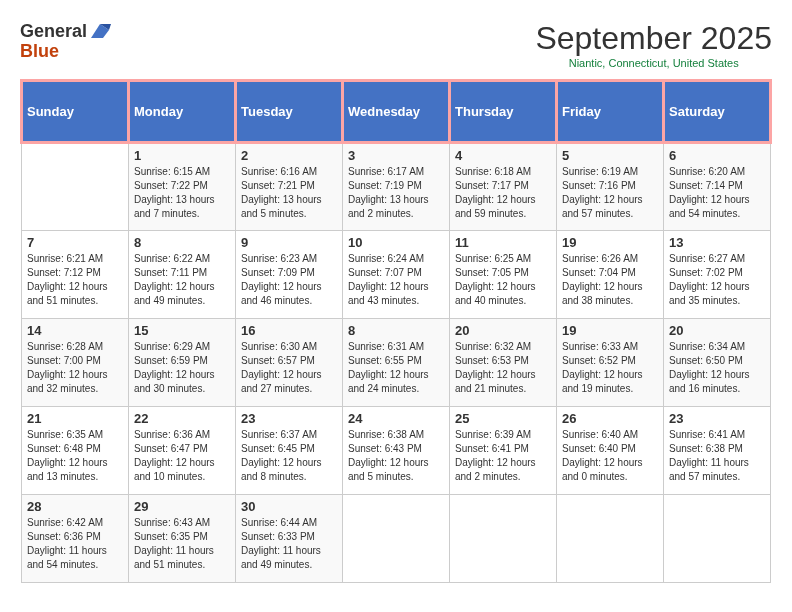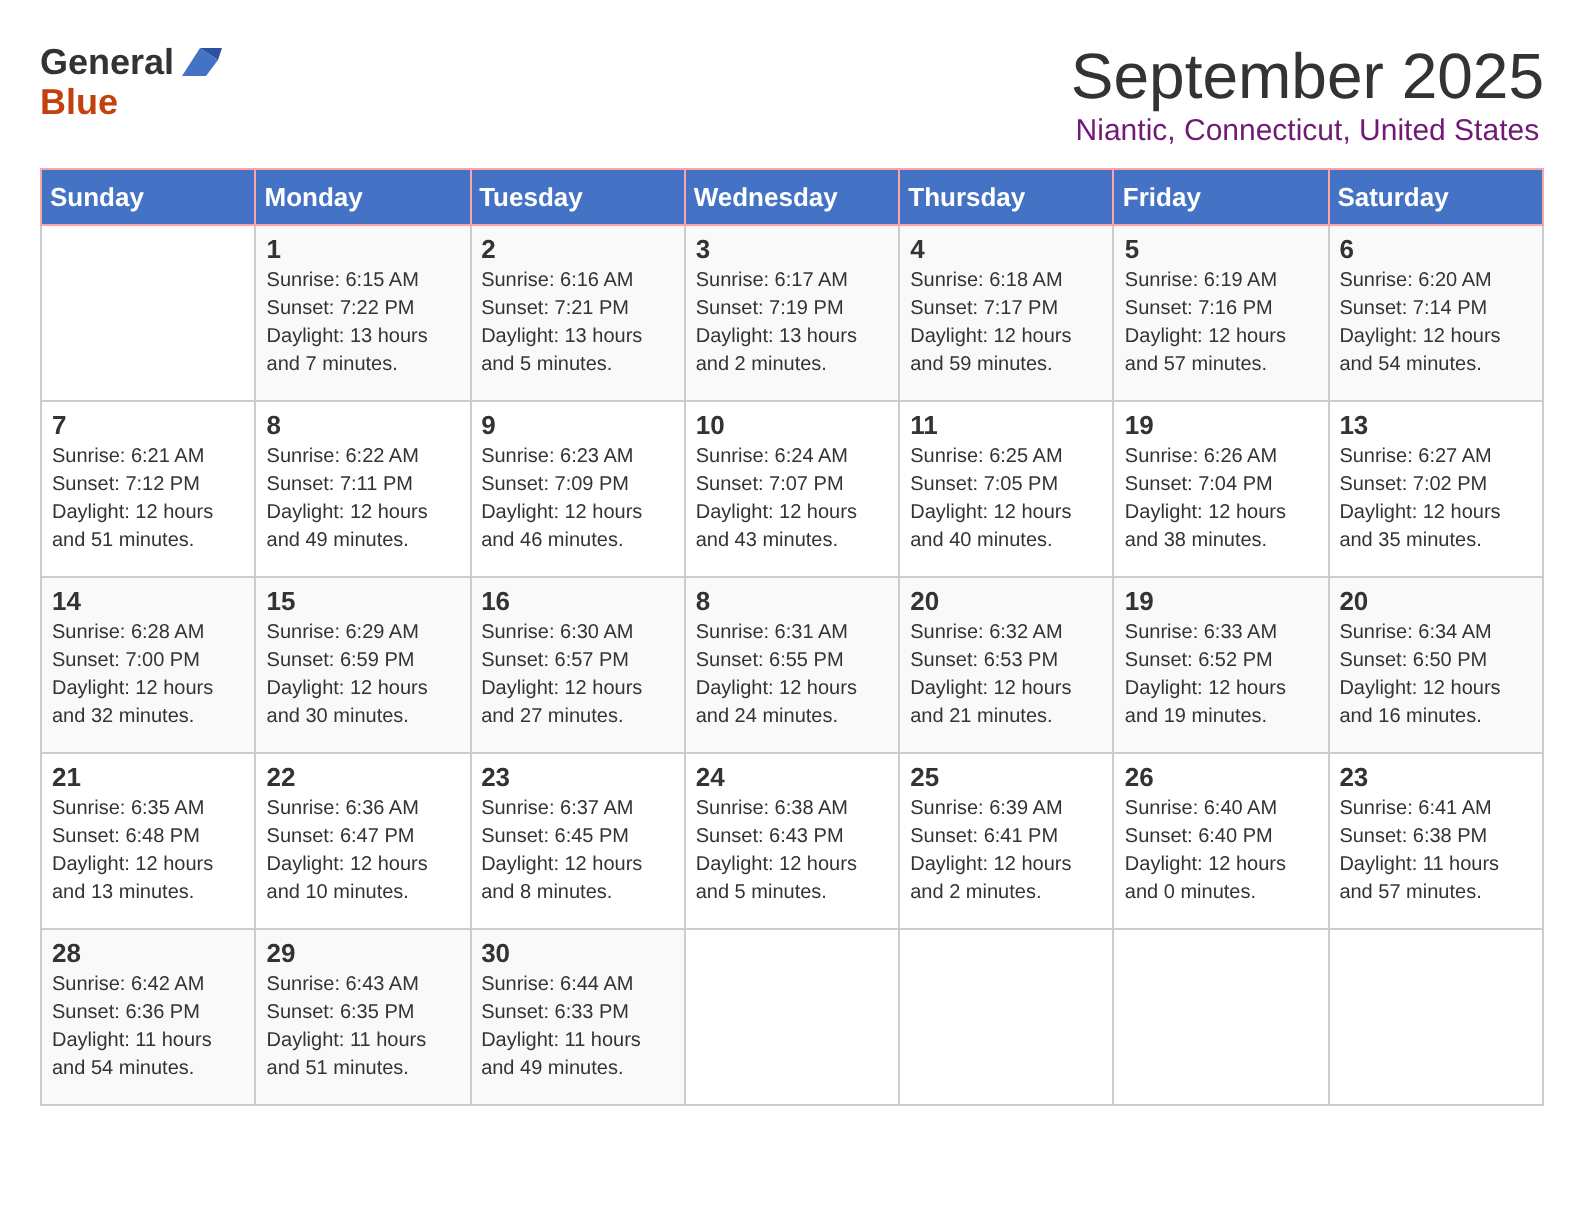--- a/index.html
+++ b/index.html
@@ -39,36 +39,36 @@
     }
     .title-block {
       text-align: center;
     }
     .month-title {
       font-size: 32px;
       color: #333;
       font-weight: normal;
     }
     .location-title {
-      font-size: 15px;
-      color: #701a75;
+      font-size: 11px;
+      color: #15803d;
     }
     table {
       width: 100%;
       border-collapse: collapse;
       table-layout: fixed;
     }
     thead tr th {
       background-color: #4472c4;
       color: #fff;
       font-size: 13px;
       font-weight: bold;
-      padding: 6px 4px;
+      padding: 22px 4px;
       text-align: left;
-      border: 1px solid #fca5a5;
+      border: 3px solid #fca5a5;
     }
     tbody tr td {
       border: 1px solid #ccc;
       vertical-align: top;
       padding: 4px 5px;
       min-height: 80px;
       height: 88px;
       font-size: 10.5px;
       color: #333;
     }

